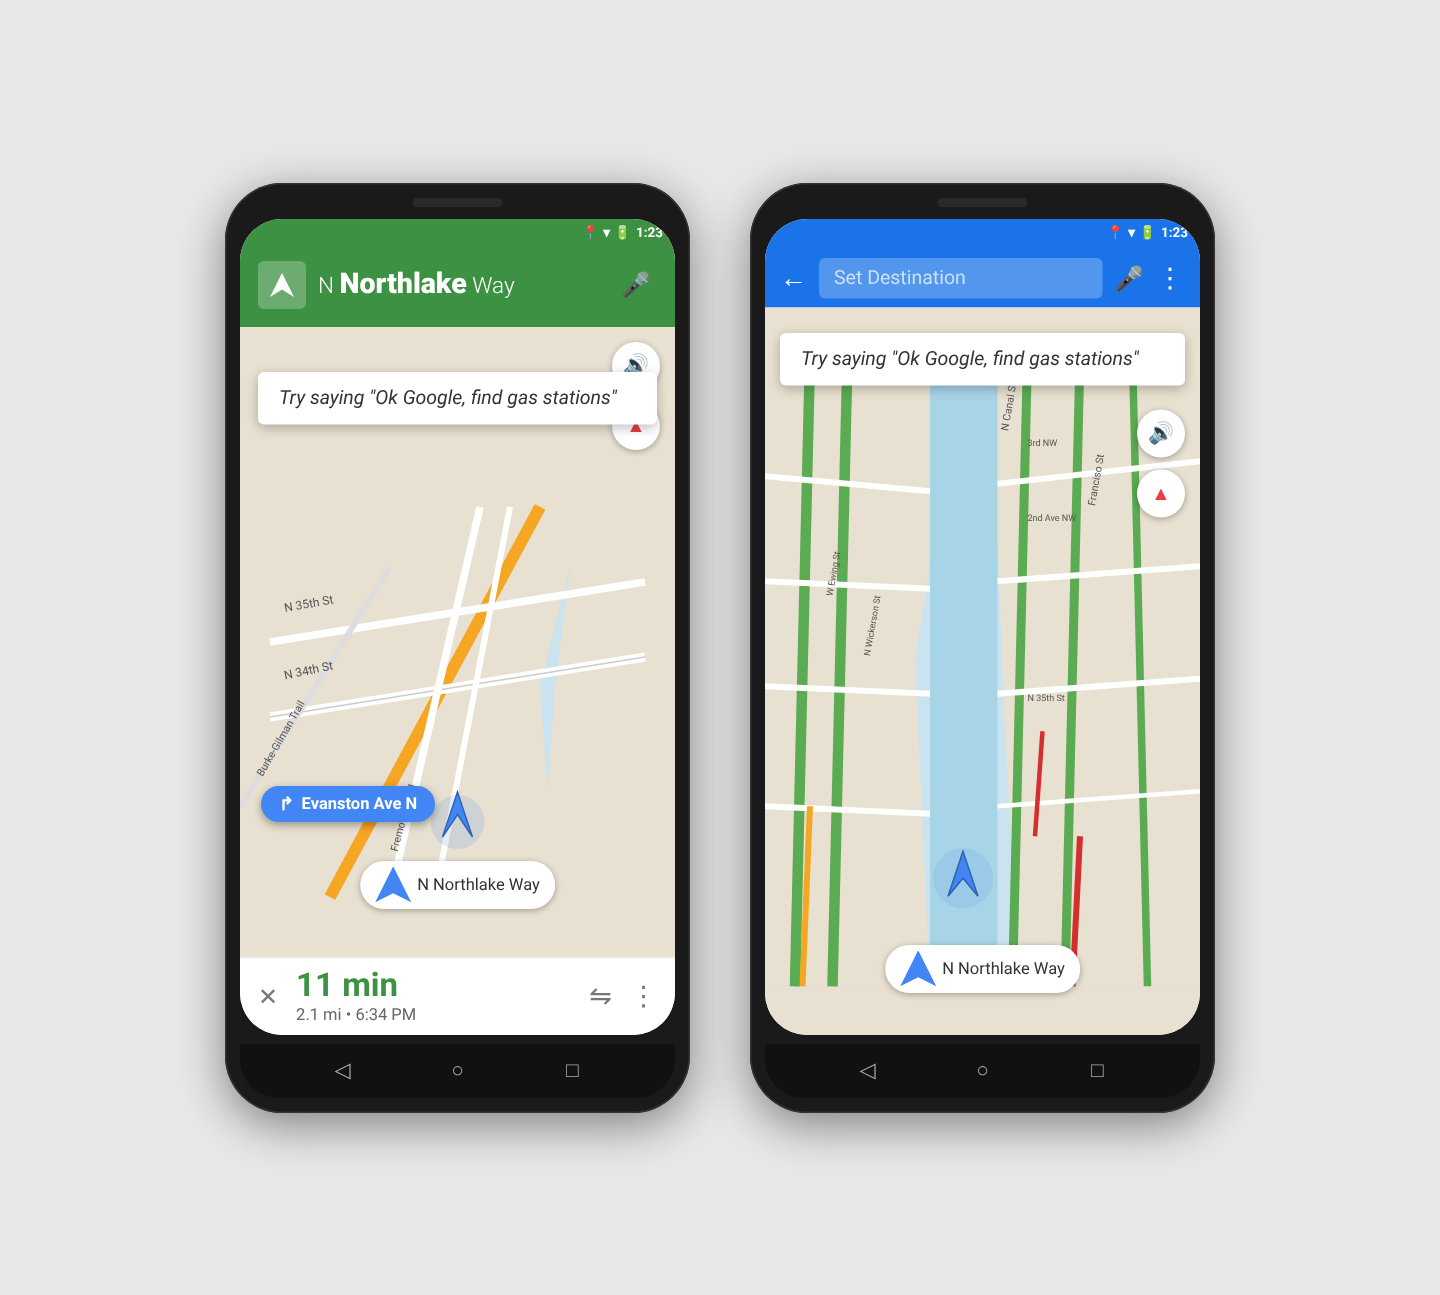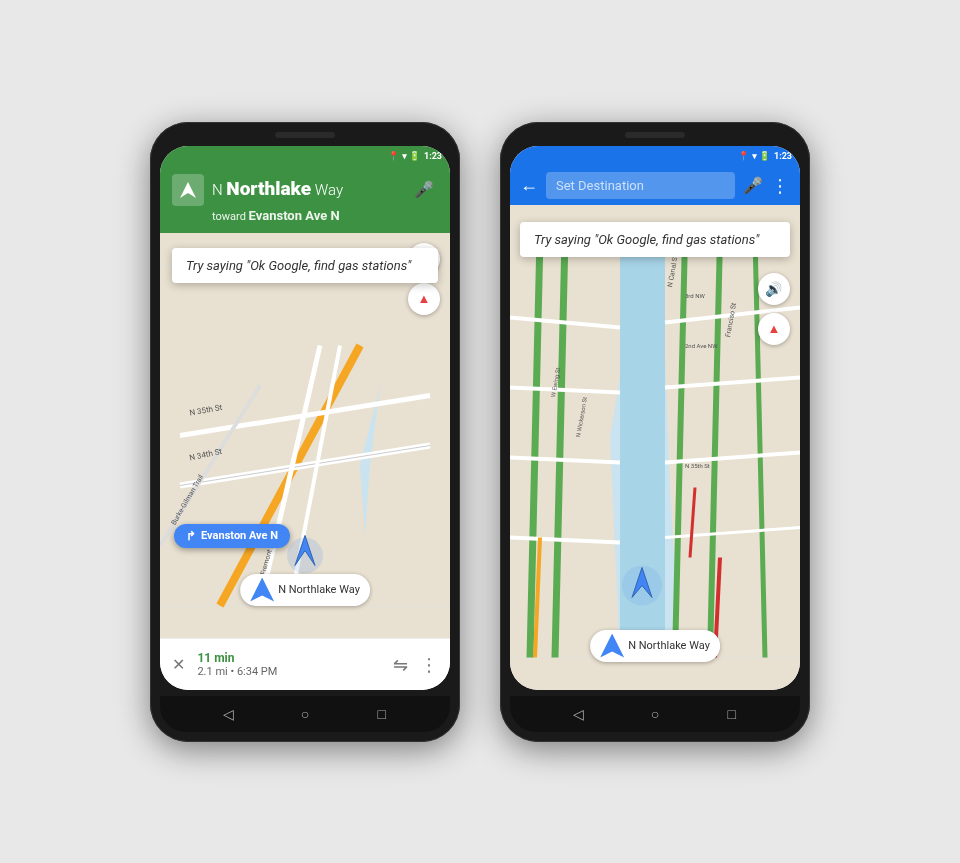--- a/index.html
+++ b/index.html
@@ -197,21 +197,21 @@
       font-size: 16px;
       color: #777;
       margin-right: 12px;
     }
 
     .bottom-nav-info .eta {
       flex: 1;
     }
 
     .eta-time {
-      font-size: 12px;
+      font-size: 22px;
       font-weight: bold;
       color: #3d9142;
     }
 
     .eta-details {
       font-size: 11px;
       color: #666;
     }
 
     .bottom-nav-info .route-icon {
@@ -357,23 +357,20 @@
           <div class="arrow-up-icon">
             <svg width="20" height="20" viewBox="0 0 20 20">
               <polygon points="10,2 18,18 10,13 2,18" fill="white"></polygon>
             </svg>
           </div>
           <div class="nav-street-name">
             <span class="light">N </span><span class="bold">Northlake</span><span class="light"> Way</span>
           </div>
           <div class="mic-icon-btn">🎤</div>
         </div>
-        <div class="nav-toward">
-          <span>toward</span> <span class="bold">Evanston Ave N</span>
-        </div>
       </div>
 
       <div class="voice-tooltip">
         <span>Try saying "Ok Google, find gas stations"</span>
       </div>
 
       <div class="map-area">
         <svg class="map-svg" viewBox="0 0 290 340" xmlns="http://www.w3.org/2000/svg">
 
           <rect x="0" y="0" width="290" height="340" fill="#c9e4f0"></rect>

